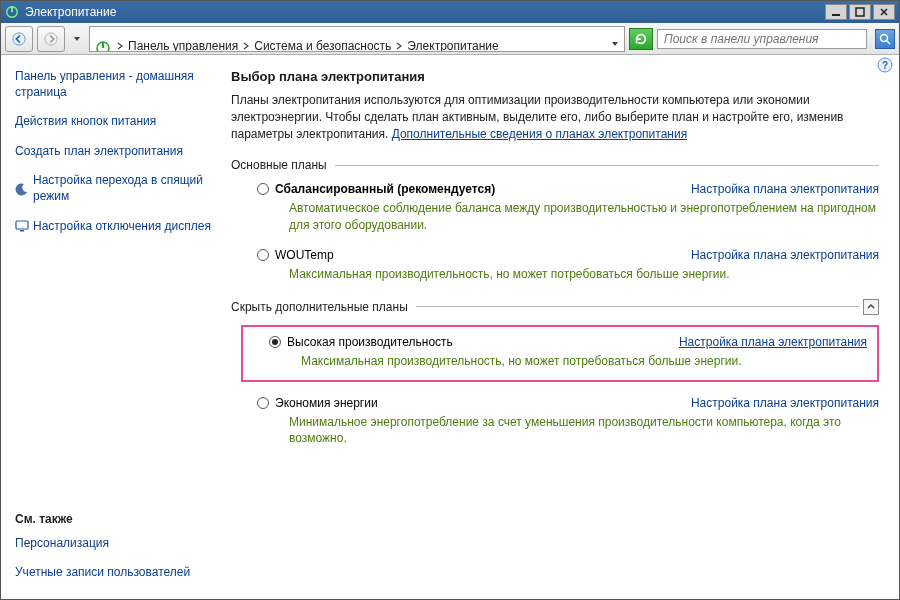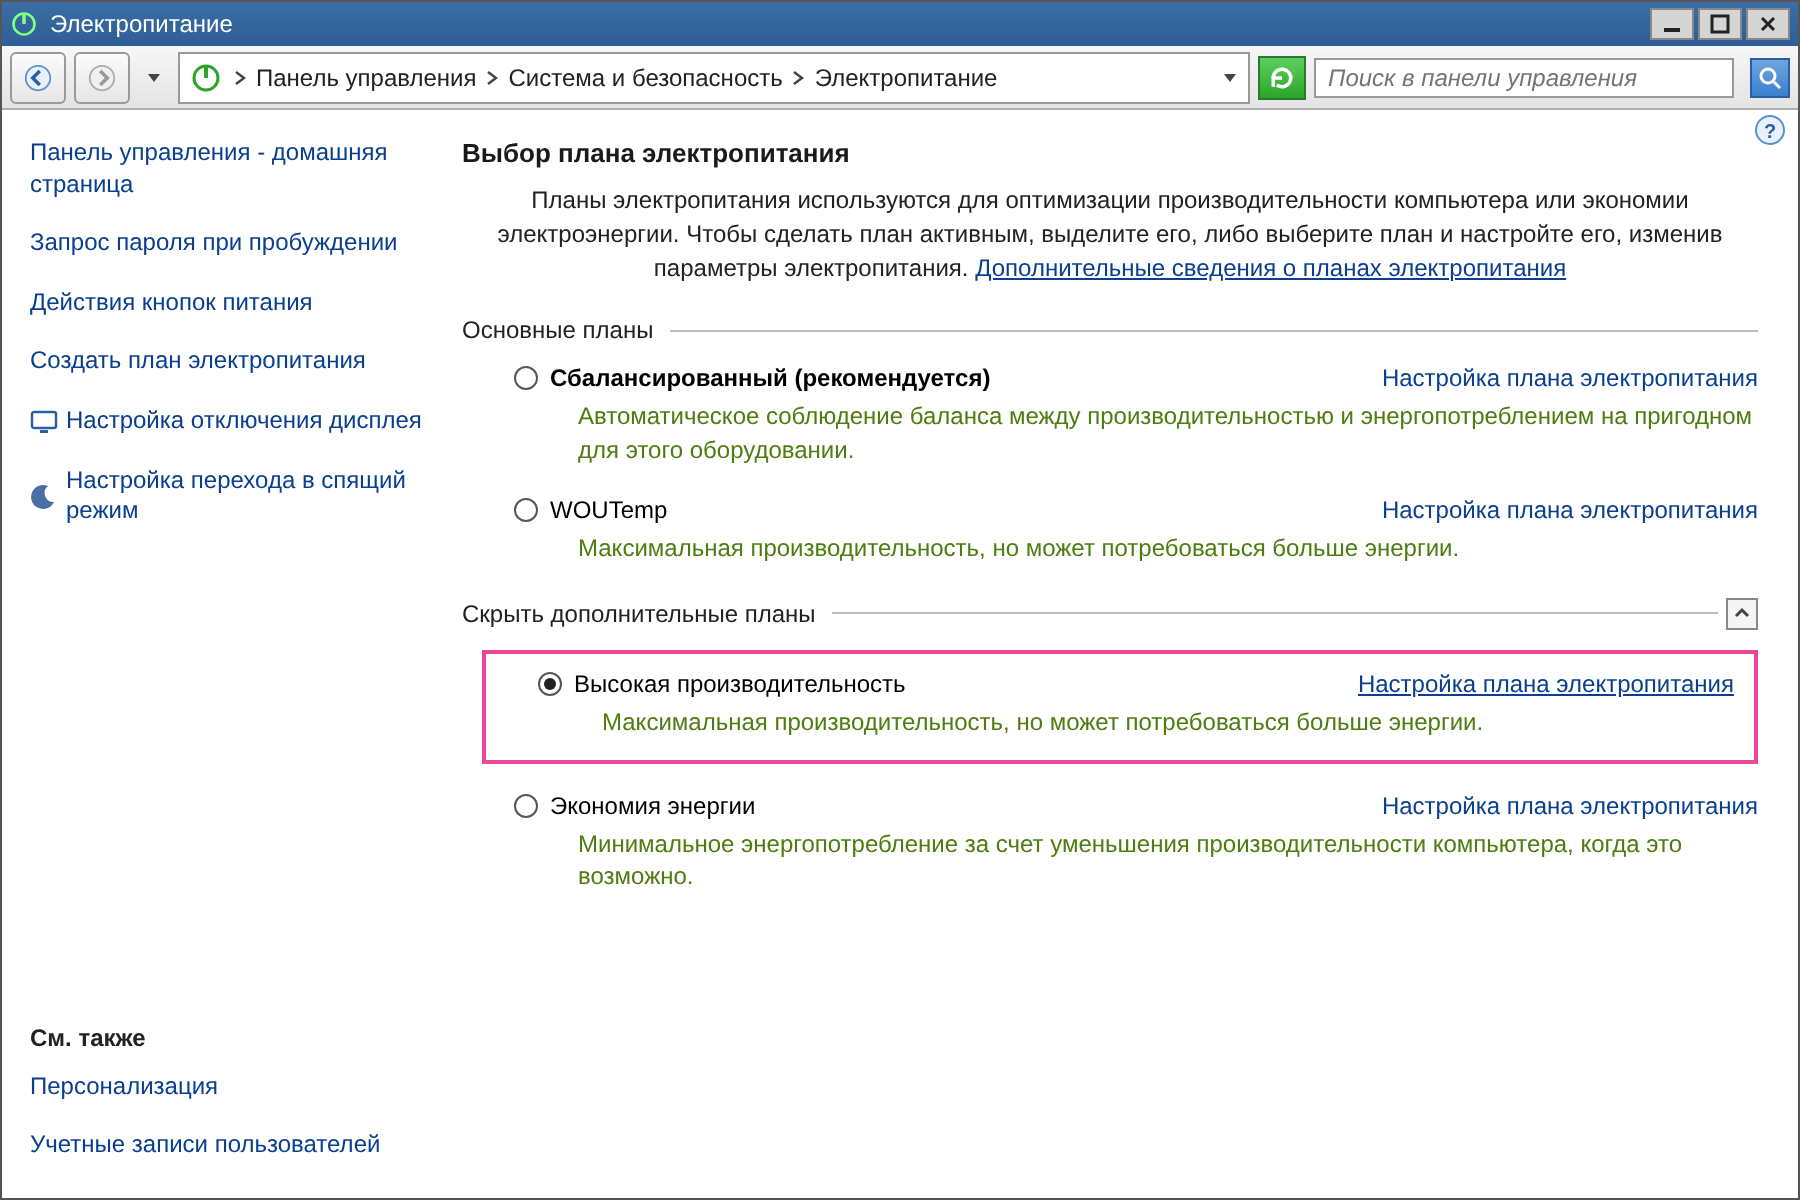--- a/index.html
+++ b/index.html
@@ -12,21 +12,21 @@
   .win-controls { display: flex; gap: 2px; }
   .win-btn { width: 22px; height: 16px; background: #d5d5d5; border: 1px solid #888; display: flex; align-items: center; justify-content: center; font-size: 10px; color: #222; cursor: default; }
   .win-btn svg { width: 10px; height: 10px; }
   .toolbar { height: 32px; background: linear-gradient(#f7f7f7, #e4e4e4); border-bottom: 1px solid #b0b0b0; display: flex; align-items: center; gap: 4px; padding: 0 4px; }
   .nav-btn { width: 28px; height: 26px; border: 1px solid #9a9a9a; border-radius: 3px; background: linear-gradient(#fbfbfb,#e6e6e6); display: flex; align-items: center; justify-content: center; }
   .nav-btn svg { width: 14px; height: 14px; }
   .nav-drop { width: 16px; height: 26px; display:flex; align-items:center; justify-content:center; }
   .nav-drop svg { width:8px; height:8px; }
   .addr-icon { width: 18px; height: 18px; display:flex; align-items:center; justify-content:center;}
   .addr-icon svg { width:16px; height:16px;}
-  .breadcrumb { flex: 1; height: 22px; border: 1px solid #9a9a9a; background: #fff; display: flex; align-items: center; padding: 12px 4px; gap: 4px; font-size: 12px; color: #222; overflow:hidden;}
+  .breadcrumb { flex: 1; height: 22px; border: 1px solid #9a9a9a; background: #fff; display: flex; align-items: flex-start; padding: 12px 4px; gap: 4px; font-size: 12px; color: #222; overflow:hidden;}
   .crumb { display: flex; align-items: center; gap: 2px; white-space: nowrap; }
   .crumb-sep svg { width: 8px; height: 8px; }
   .bc-drop { margin-left:auto; display:flex; align-items:center;}
   .bc-drop svg { width:10px; height:10px; }
   .refresh-btn { width: 24px; height: 22px; border: 1px solid #2a7a2a; background: linear-gradient(#5fcf5f,#2aa52a); display:flex; align-items:center; justify-content:center;}
   .refresh-btn svg{ width:14px;height:14px;}
   .search-box { width: 210px; height: 20px; border: 1px solid #9a9a9a; background: #fff; display: flex; align-items: center; padding: 0 4px; justify-content: space-between; }
   .search-box input { border: none; outline: none; width: 180px; font-size: 12px; color: #666; font-style: italic; background:transparent;}
   .search-go { width:20px; height:20px; border:1px solid #2a5fa5; background:linear-gradient(#6fa5df,#3a7fcf); display:flex; align-items:center; justify-content:center; margin-left:4px;}
   .search-go svg{width:12px;height:12px;}
@@ -34,21 +34,21 @@
   .sidebar { width: 230px; padding: 14px 14px; display:flex; flex-direction:column; }
   .side-link { color: #0a3f8f; font-size: 12px; margin-bottom: 14px; cursor: default; line-height:1.3; display:flex; align-items:center; gap:4px;}
   .side-link .ic { width:14px; height:14px; flex:none; display:flex; align-items:center; justify-content:center;}
   .side-link .ic svg{width:14px;height:14px;}
   .side-footer { margin-top:auto; }
   .side-head { font-weight: bold; color: #222; margin-bottom: 10px; font-size:12px;}
   .main { flex: 1; padding: 14px 20px 14px 0; position: relative; overflow:auto;}
   .help-icon { position: absolute; top: 2px; right: 6px; width:16px; height:16px; }
   .help-icon svg{width:16px;height:16px;}
   .main h1 { font-size: 13px; font-weight: bold; margin: 0 0 8px 0; color:#1a1a1a;}
-  .main p.intro { font-size: 12px; margin: 0 0 6px 0; line-height: 1.4; color: #222; text-align: center; }
+  .main p.intro { font-size: 12px; margin: 0 0 6px 0; line-height: 1.4; color: #222; }
   .inline-link { color: #0a3f8f; text-decoration: underline; }
   .group-label { font-size: 12px; color: #222; display: flex; align-items: center; margin: 16px 0 10px 0; }
   .group-label .line { flex: 1; height: 1px; background: #bbb; margin-left: 8px; }
   .group-label .collapse-btn { width:16px; height:16px; border:1px solid #888; background:#f5f5f5; display:flex; align-items:center; justify-content:center; margin-left:4px;}
   .group-label .collapse-btn svg{width:10px;height:10px;}
   .plan { margin: 0 0 14px 26px; }
   .plan-row { display: flex; align-items: center; justify-content: space-between; margin-bottom: 4px; }
   .plan-radio { display: flex; align-items: center; gap: 6px; }
   .plan-radio .r { width:12px; height:12px; border:1px solid #555; border-radius:50%; display:flex; align-items:center; justify-content:center; background:#fff;}
   .plan-radio .r.sel::after{ content:""; width:6px; height:6px; background:#222; border-radius:50%;}
@@ -160,44 +160,41 @@
     </div>
   </div>
 
   <div class="body">
 
     <div class="sidebar">
       <div class="side-link">
           <span>Панель управления - домашняя страница</span>
         </div>
       <div class="side-link">
-          <span>Запрос пароля при пробуждении</span>
-        </div>
-      <div class="side-link">
           <span>Действия кнопок питания</span>
         </div>
       <div class="side-link">
           <span>Создать план электропитания</span>
         </div>
+      <div class="side-link">
+        <span class="ic">
+            <svg viewBox="0 0 14 14">
+              <path d="M9 2 A6 6 0 1 0 12 10 A4.5 4.5 0 0 1 9 2 Z" fill="#4a6fa5"></path>
+            </svg>
+          </span>
+        <span>Настройка перехода в спящий режим</span>
+      </div>
       <div class="side-link">
         <span class="ic">
             <svg viewBox="0 0 14 14">
               <rect x="1" y="2" width="12" height="8" rx="1" fill="none" stroke="#2a5fa5" stroke-width="1.2"></rect>
               <rect x="5" y="11" width="4" height="1.5" fill="#2a5fa5"></rect>
             </svg>
           </span>
         <span>Настройка отключения дисплея</span>
-      </div>
-      <div class="side-link">
-        <span class="ic">
-            <svg viewBox="0 0 14 14">
-              <path d="M9 2 A6 6 0 1 0 12 10 A4.5 4.5 0 0 1 9 2 Z" fill="#4a6fa5"></path>
-            </svg>
-          </span>
-        <span>Настройка перехода в спящий режим</span>
       </div>
 
       <div class="side-footer">
         <div class="side-head">См. также</div>
         <div class="side-link">
             <span>Персонализация</span>
           </div>
         <div class="side-link" style="margin-bottom:4px;">
             <span>Учетные записи пользователей</span>
           </div>

